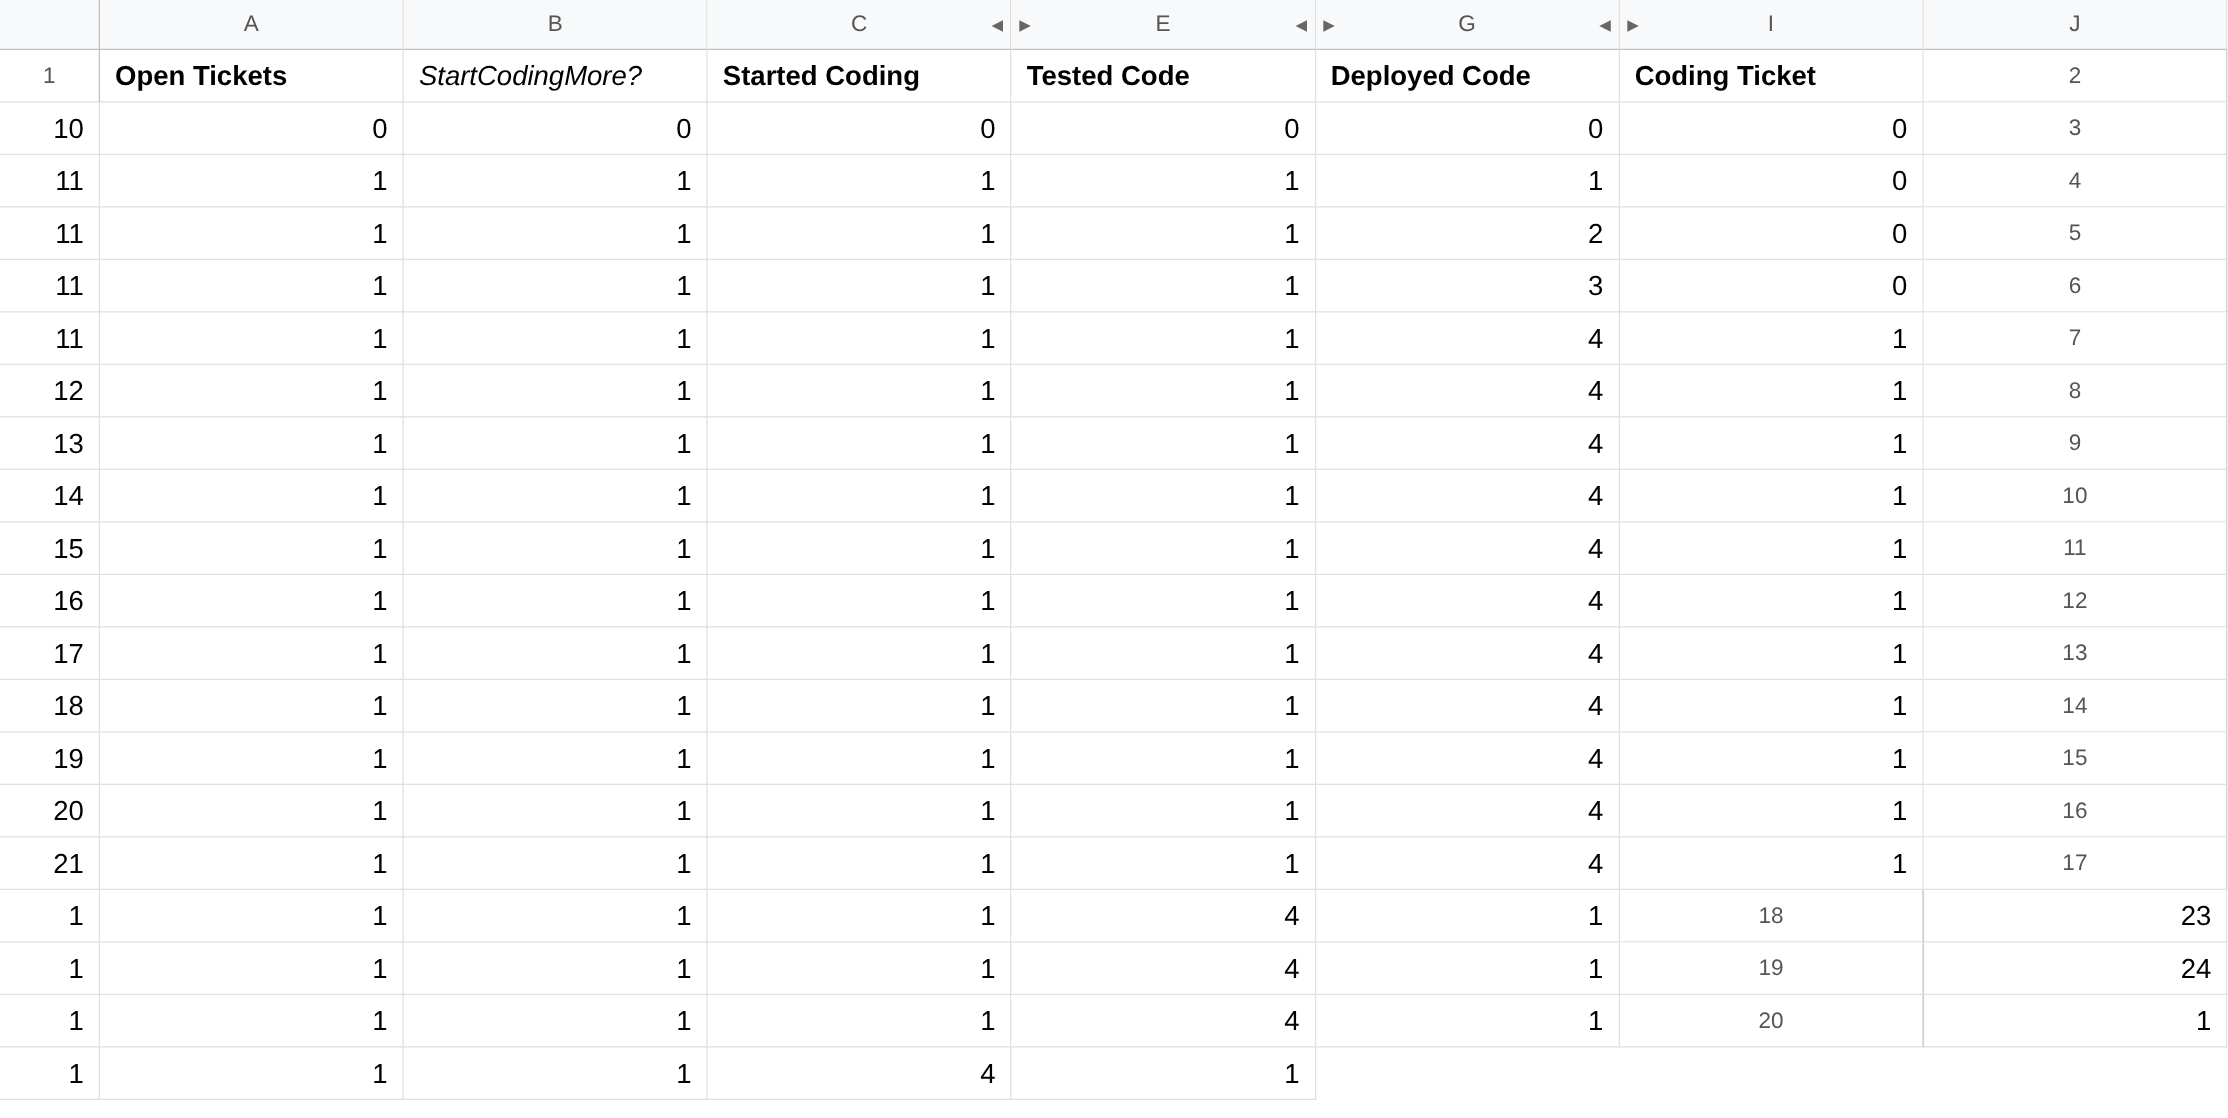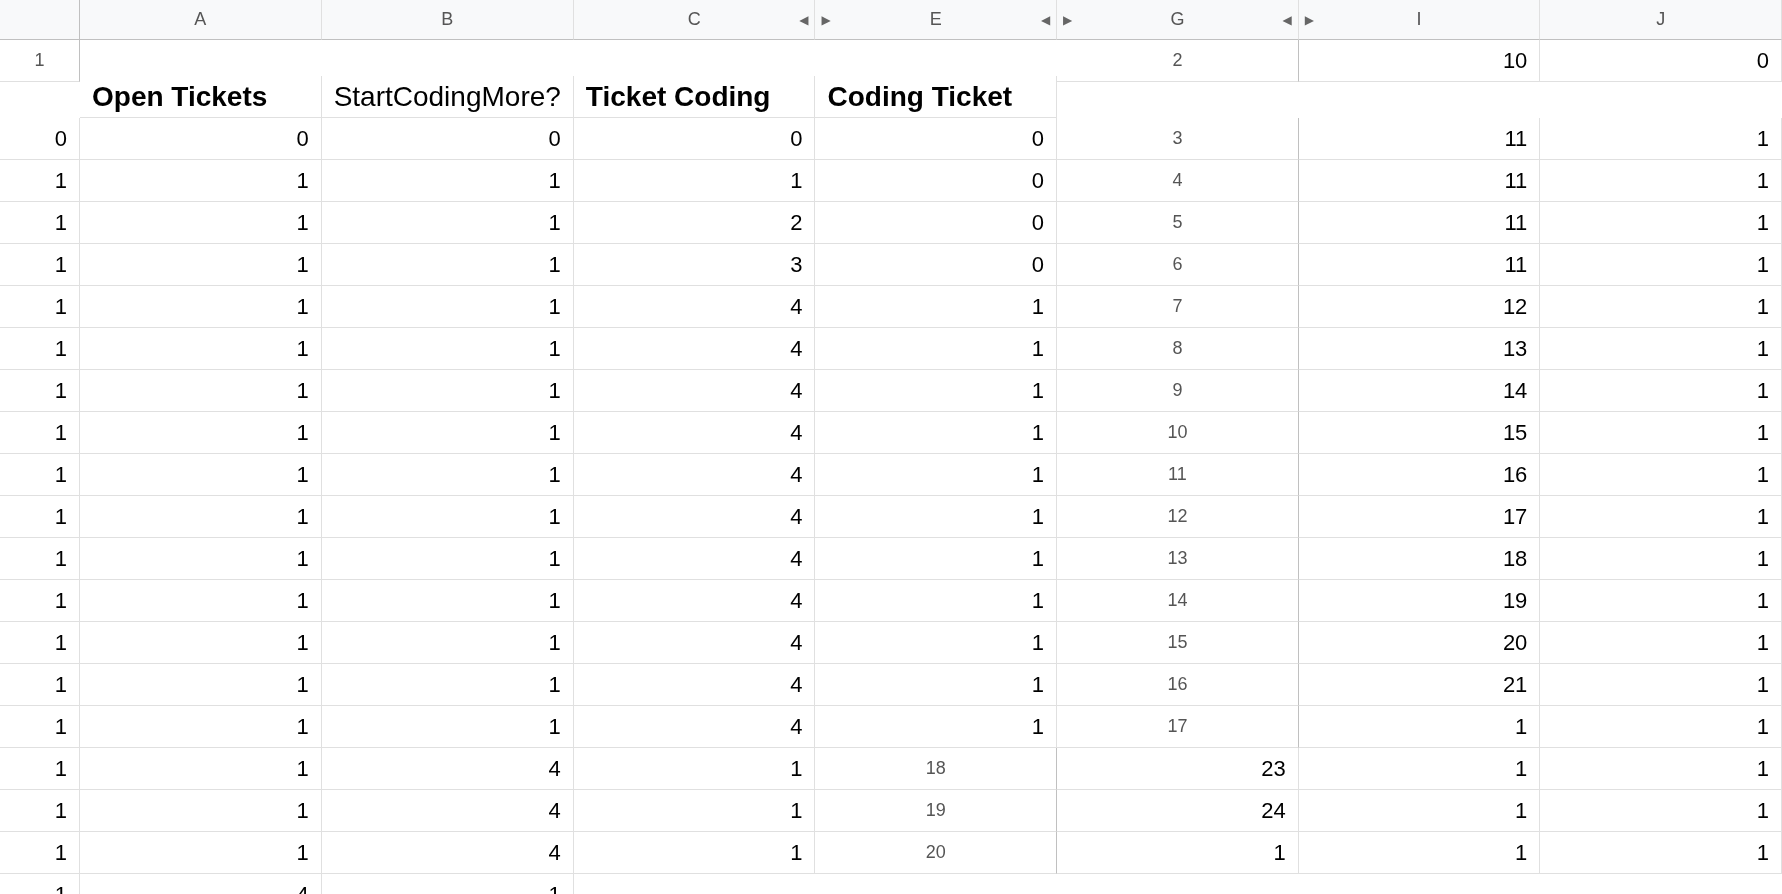--- a/index.html
+++ b/index.html
@@ -58,25 +58,25 @@
     border-right: 1px solid #e0e0e0;
     border-bottom: 1px solid #e0e0e0;
     height: 42px;
     display: flex;
     align-items: center;
     padding: 0 12px;
     font-size: 22px;
   }
   .cell.header-cell {
     font-weight: bold;
-    font-size: 28px;
+    font-size: 22px;
     justify-content: flex-start;
-    margin-top: 36px;
   }
   .cell.header-cell.italic {
+    font-style: italic;
     font-weight: normal;
   }
   .cell.num {
     justify-content: flex-end;
   }
 </style>
 </head>
 <body>
 
 <div class="sheet">
@@ -111,21 +111,27 @@
   </div>
 
   <div class="row-header">1</div>
   <div class="cell header-cell">
       <span>Open Tickets</span>
     </div>
   <div class="cell header-cell italic">
       <span>StartCodingMore?</span>
     </div>
   <div class="cell header-cell">
-      <span>Ticket Coding</span>
+      <span>Started Coding</span>
+    </div>
+  <div class="cell header-cell">
+      <span>Tested Code</span>
+    </div>
+  <div class="cell header-cell">
+      <span>Deployed Code</span>
     </div>
   <div class="cell header-cell">
       <span>Coding Ticket</span>
     </div>
 
 <div class="row-header">2</div>
     <div class="cell num">
       <span>10</span>
     </div>
     <div class="cell num">

